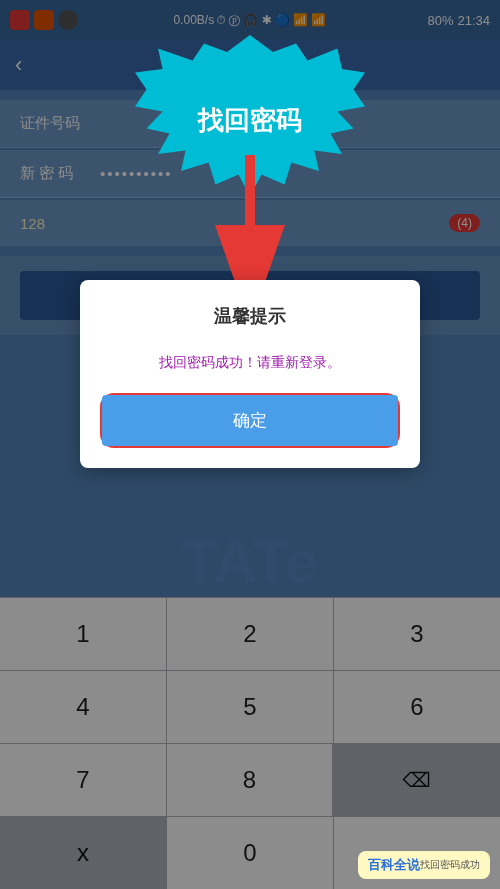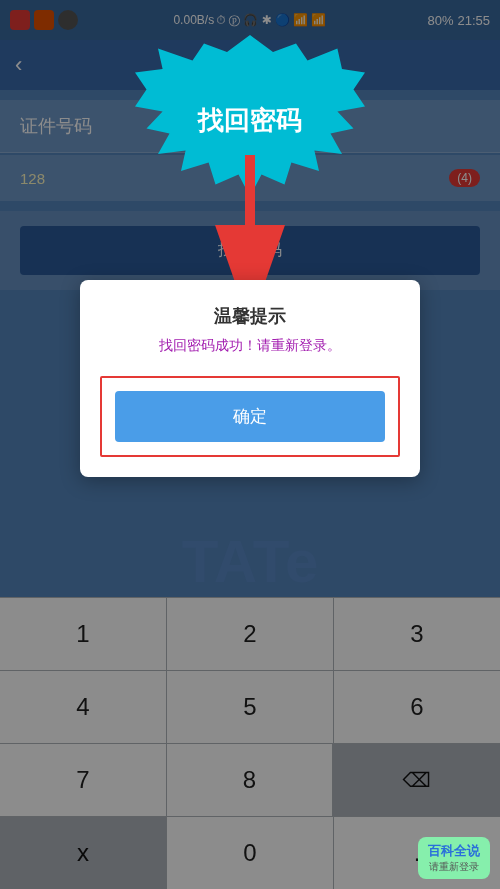--- a/index.html
+++ b/index.html
@@ -91,21 +91,21 @@
     .form-row {
       background: rgba(255,255,255,0.15);
       padding: 14px 20px;
       margin-bottom: 2px;
       display: flex;
       align-items: center;
       border-bottom: 1px solid rgba(255,255,255,0.2);
     }
     .form-label {
       color: #fff;
-      font-size: 18px;
+      font-size: 15px;
       min-width: 80px;
     }
     .form-value {
       color: #fff;
       font-size: 15px;
       letter-spacing: 2px;
     }
 
     
     .number-row {
@@ -244,55 +244,55 @@
       border-radius: 8px;
       z-index: 40;
       padding: 24px 20px 20px;
       text-align: center;
       box-shadow: 0 4px 20px rgba(0,0,0,0.3);
     }
     .dialog-title {
       font-size: 18px;
       font-weight: bold;
       color: #333;
-      margin-bottom: 7px;
+      margin-bottom: 24px;
     }
     .dialog-message {
       font-size: 14px;
       color: #a21caf;
       margin-bottom: 20px;
       line-height: 1.5;
     }
     .dialog-btn-wrapper {
       border: 2.5px solid #e53935;
-      border-radius: 2px;
-      padding: 13px;
+      border-radius: 14px;
+      padding: 0;
     }
     .dialog-btn {
       width: 100%;
       background: #4a9de8;
       color: #fff;
       border: none;
       padding: 14px;
       font-size: 17px;
       border-radius: 4px;
       cursor: pointer;
     }
 
     
     .watermark {
       position: absolute;
       bottom: 10px;
       right: 10px;
-      background: #86efac;
+      background: #fef9c3;
       border-radius: 8px;
       padding: 5px 10px;
       z-index: 50;
       display: flex;
-      flex-direction: column;
+      flex-direction: row;
       align-items: center;
     }
     .watermark-title {
       font-size: 13px;
       color: #2a6fdb;
       font-weight: bold;
     }
     .watermark-sub {
       font-size: 10px;
       color: #555;
@@ -320,33 +320,37 @@
     <span class="app-icon app-icon-red"></span>
     <span class="app-icon app-icon-orange"></span>
     <span class="app-icon-user"></span>
   </div>
   <div class="status-bar-center">
     <span>0.00B/s</span>
     <span>⏱ ⓟ 🎧 ✱ 🔵 📶 📶</span>
   </div>
   <div class="status-bar-right">
     <span>80%</span>
-    <span>21:55</span>
+    <span>21:34</span>
   </div>
 </div>
 
 <div class="bg-content">
 
   <div class="header-bar">
     <span class="back-arrow">‹</span>
   </div>
 
   <div class="form-area">
     <div class="form-row">
       <span class="form-label">证件号码</span>
+    </div>
+    <div class="form-row">
+      <span class="form-label">新 密 码</span>
+      <span class="form-value">••••••••••</span>
     </div>
     <div class="number-row">
       <span class="number-label">128</span>
       <span class="badge">(4)</span>
     </div>
   </div>
 
   <div class="submit-area">
     <button class="submit-btn">找回密码</button>
   </div>
@@ -400,14 +404,14 @@
 <div class="dialog">
   <div class="dialog-title">温馨提示</div>
   <div class="dialog-message">找回密码成功！请重新登录。</div>
   <div class="dialog-btn-wrapper">
     <button class="dialog-btn">确定</button>
   </div>
 </div>
 
 <div class="watermark">
   <span class="watermark-title">百科全说</span>
-  <span class="watermark-sub">请重新登录</span>
+  <span class="watermark-sub">找回密码成功</span>
 </div>
 
 </body></html>

